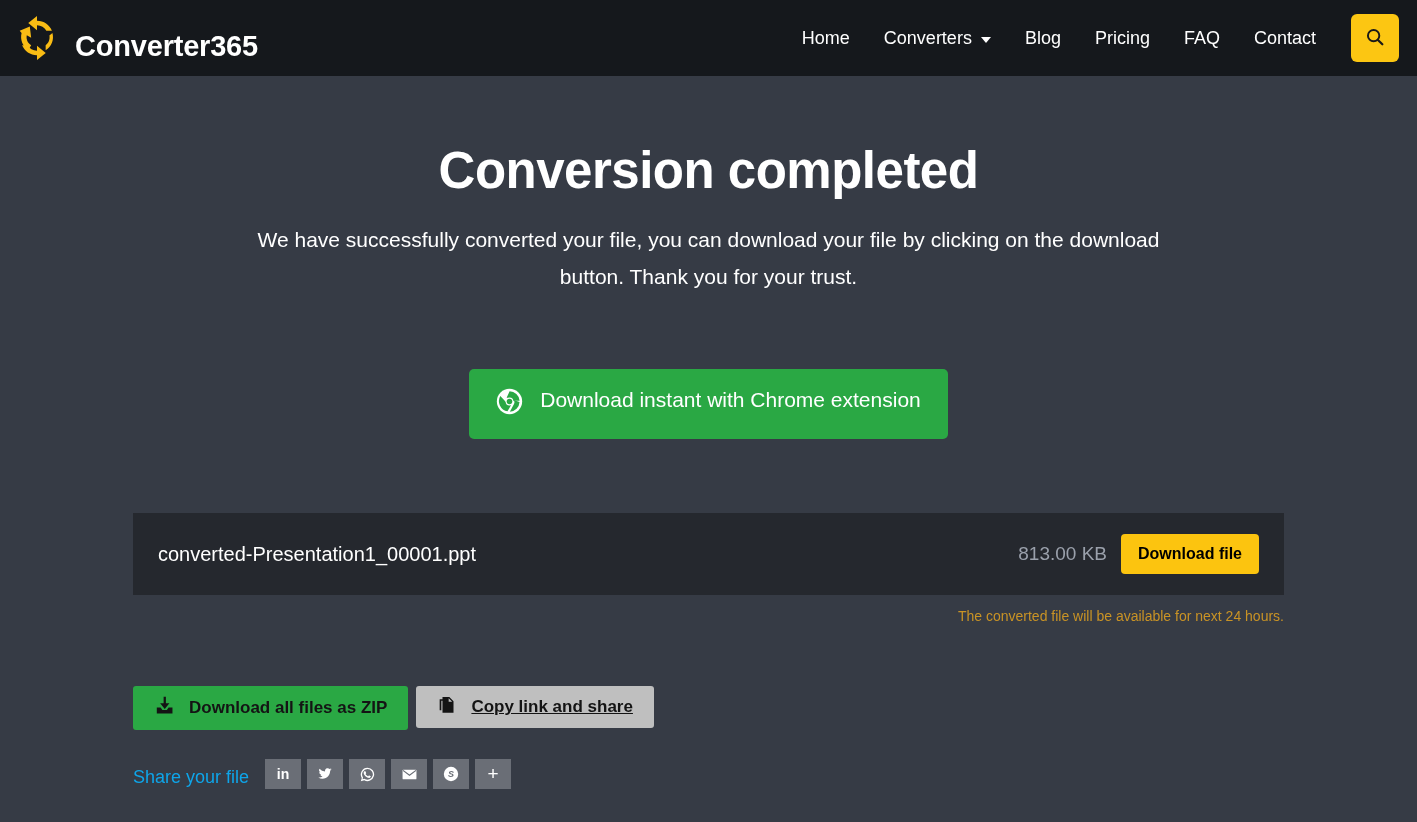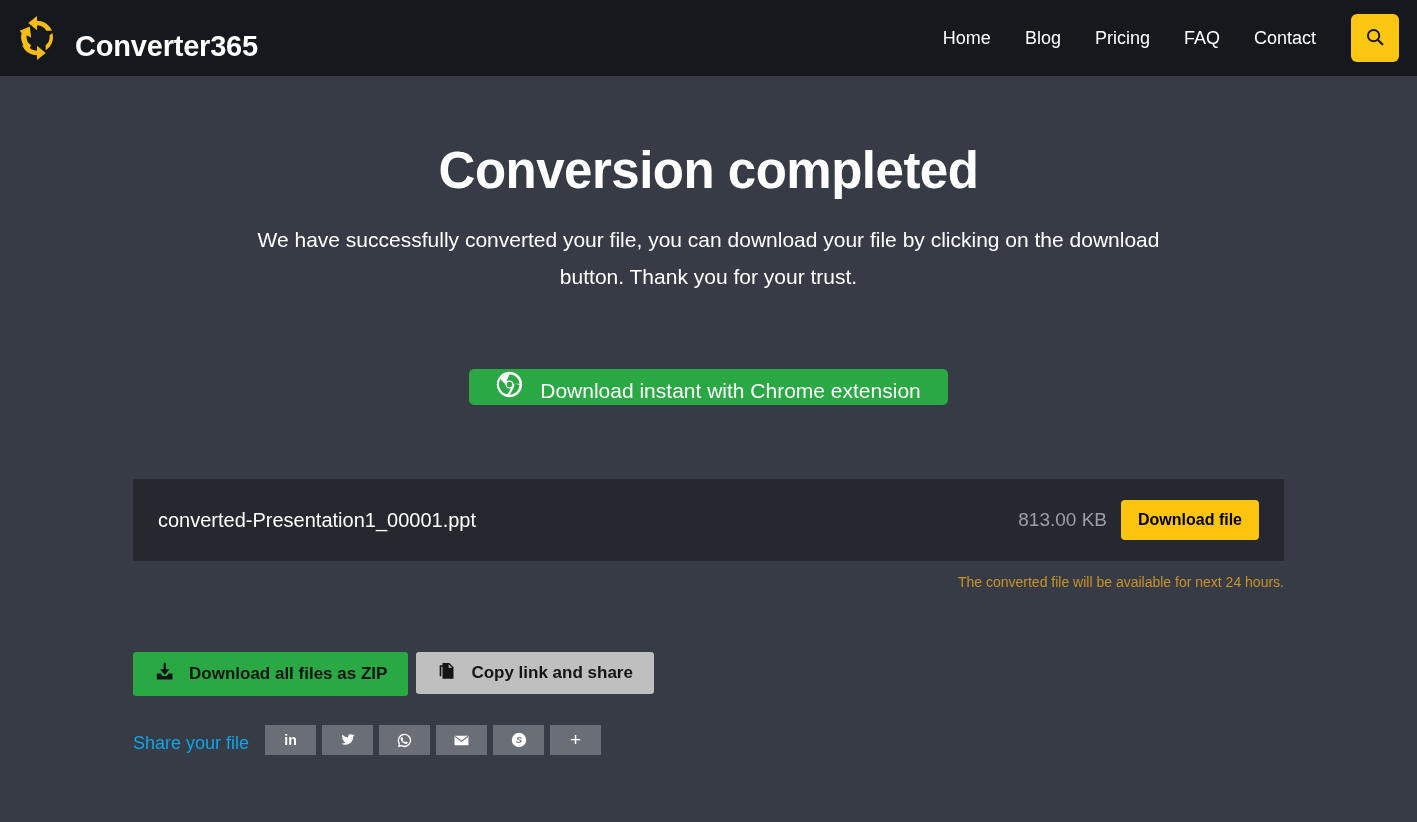--- a/index.html
+++ b/index.html
@@ -114,26 +114,26 @@
     font-weight: 400;
   }
 
   .chrome-wrap {
     text-align: center;
     margin-top: 74px;
   }
 
   .chrome-btn {
     display: inline-flex;
-    align-items: flex-end;
+    align-items: flex-start;
     gap: 17px;
     background: #2aa844;
     border: none;
     border-radius: 5px;
-    padding: 2px 27px;
+    padding: 19px 27px;
     color: #ffffff;
     font-size: 21px;
     cursor: pointer;
     font-family: inherit;
   }
 
   
   .content {
     width: 1151px;
     margin: 0 auto;
@@ -218,20 +218,21 @@
     color: #141414;
     border: none;
     border-radius: 3px;
     padding: 0 21px;
     height: 42px;
     font-size: 17px;
     font-weight: bold;
     cursor: pointer;
     font-family: inherit;
     white-space: nowrap;
+    text-decoration: underline;
   }
 
   
   .share-row {
     display: flex;
     align-items: center;
     gap: 16px;
     margin-top: 29px;
   }
 
@@ -240,21 +241,21 @@
     font-size: 18px;
     margin-top: 6px;
   }
 
   .share-icons {
     display: flex;
     gap: 6px;
   }
 
   .share-icon {
-    width: 51px;
+    width: 36px;
     height: 30px;
     background: #6a6e76;
     display: flex;
     align-items: center;
     justify-content: center;
     cursor: pointer;
     color: #ffffff;
     font-size: 14px;
     font-weight: bold;
     border: none;
@@ -275,20 +276,24 @@
         <path fill="#f9bc14" d="M38.8 19.2 C40.6 25.6 38.0 32.4 32.3 35.8 L32.3 31.0 C35.2 28.8 36.6 25.1 35.9 21.6 Z"></path>
         <path fill="#f9bc14" d="M24 40.5 C17.5 40.5 12 36.6 9.7 31 L15.0 31 C16.8 34.2 20.1 36.2 24 36.2 L24 31.4 L32.4 38.3 L24 45.2 Z"></path>
       </svg>
     </span>
     <span class="brand-name">Converter365</span>
   </a>
 
   <nav class="nav">
     <a class="nav-item" href="#">
       <span>Home</span>
+    </a>
+    <a class="nav-item" href="#">
+      <span>Converters</span>
+      <span class="caret"></span>
     </a>
     <a class="nav-item" href="#">
       <span>Blog</span>
     </a>
     <a class="nav-item" href="#">
       <span>Pricing</span>
     </a>
     <a class="nav-item" href="#">
       <span>FAQ</span>
     </a>

